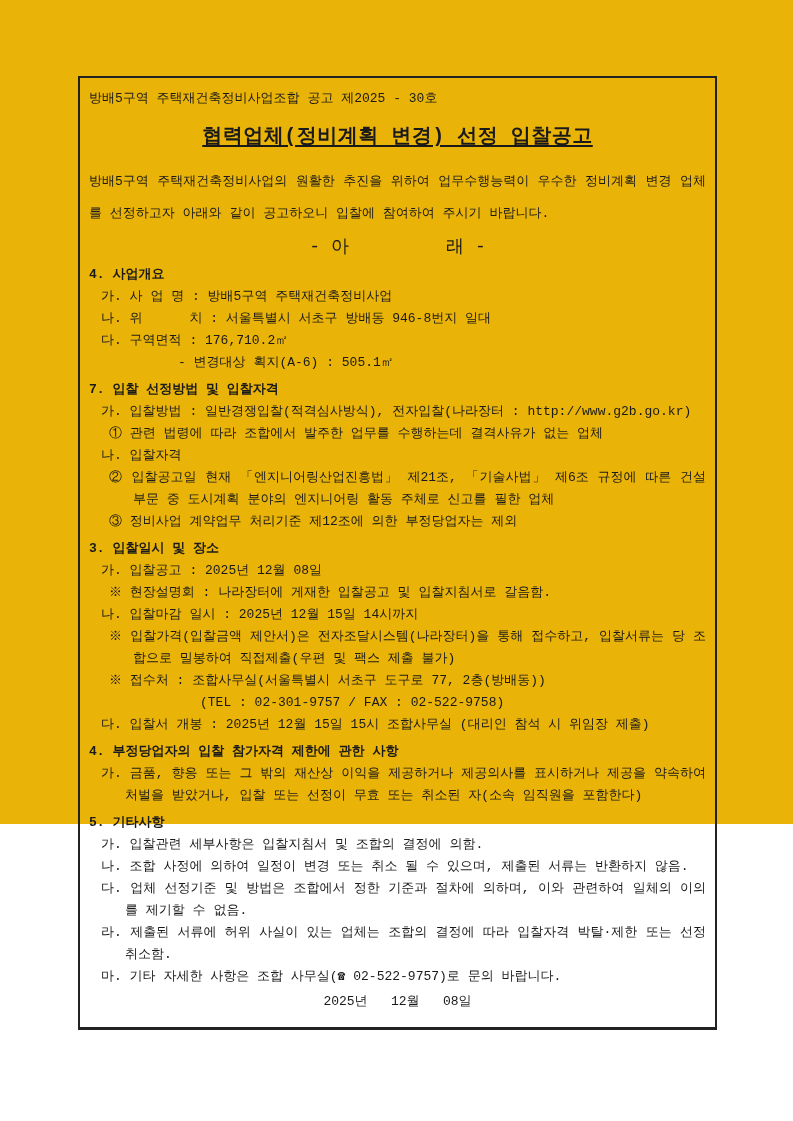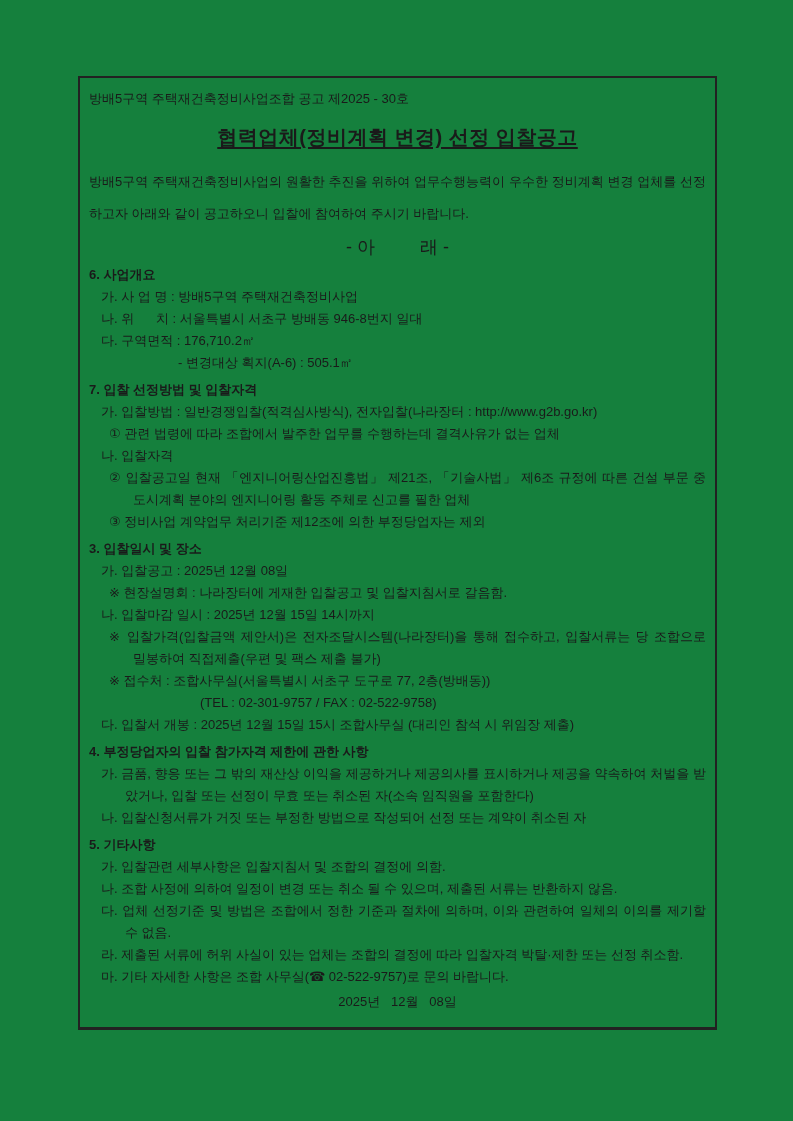--- a/index.html
+++ b/index.html
@@ -8,22 +8,23 @@
     background: #ffffff;
     width: 793px;
     height: 1121px;
     font-family: "Liberation Sans", "DejaVu Sans", sans-serif;
     color: #1a1a1a;
     overflow: hidden;
   }
   .page {
     position: relative;
     width: 793px;
-    height: 1121px;
-    background: #15803d;
+    height: 824px;
+    background: #eab308;
+    font-family: Liberation Mono, monospace;
   }
   .frame {
     position: absolute;
     left: 78px;
     top: 76px;
     width: 639px;
     height: 954px;
     box-sizing: border-box;
     border: 2px solid #222222;
     border-bottom-width: 3px;
@@ -95,42 +96,41 @@
 </head>
 <body>
 
 <div class="page">
   <div class="frame">
     <div class="ref-line">방배5구역 주택재건축정비사업조합 공고 제2025 - 30호</div>
     <div class="doc-title">협력업체(정비계획 변경) 선정 입찰공고</div>
     <div class="intro">방배5구역 주택재건축정비사업의 원활한 추진을 위하여 업무수행능력이 우수한 정비계획 변경 업체를 선정하고자 아래와 같이 공고하오니 입찰에 참여하여 주시기 바랍니다.</div>
     <div class="divider">- 아         래 -</div>
     <div id="sections">
-        <div class="sec-heading">6. 사업개요</div>
+        <div class="sec-heading">4. 사업개요</div>
         <div class="line lv1">가. 사 업 명 : 방배5구역 주택재건축정비사업</div>
         <div class="line lv1">나. 위      치 : 서울특별시 서초구 방배동 946-8번지 일대</div>
         <div class="line lv1">다. 구역면적 : 176,710.2㎡</div>
         <div class="line lv3">- 변경대상 획지(A-6) : 505.1㎡</div>
         <div class="sec-heading">7. 입찰 선정방법 및 입찰자격</div>
         <div class="line lv1">가. 입찰방법 : 일반경쟁입찰(적격심사방식), 전자입찰(나라장터 : http://www.g2b.go.kr)</div>
         <div class="line lv2">① 관련 법령에 따라 조합에서 발주한 업무를 수행하는데 결격사유가 없는 업체</div>
         <div class="line lv1">나. 입찰자격</div>
         <div class="line lv2">② 입찰공고일 현재 「엔지니어링산업진흥법」 제21조, 「기술사법」 제6조 규정에 따른 건설 부문 중 도시계획 분야의 엔지니어링 활동 주체로 신고를 필한 업체</div>
         <div class="line lv2">③ 정비사업 계약업무 처리기준 제12조에 의한 부정당업자는 제외</div>
         <div class="sec-heading">3. 입찰일시 및 장소</div>
         <div class="line lv1">가. 입찰공고 : 2025년 12월 08일</div>
         <div class="line lv2">※ 현장설명회 : 나라장터에 게재한 입찰공고 및 입찰지침서로 갈음함.</div>
         <div class="line lv1">나. 입찰마감 일시 : 2025년 12월 15일 14시까지</div>
         <div class="line lv2">※ 입찰가격(입찰금액 제안서)은 전자조달시스템(나라장터)을 통해 접수하고, 입찰서류는 당 조합으로 밀봉하여 직접제출(우편 및 팩스 제출 불가)</div>
         <div class="line lv2">※ 접수처 : 조합사무실(서울특별시 서초구 도구로 77, 2층(방배동))</div>
         <div class="line lv4">(TEL : 02-301-9757 / FAX : 02-522-9758)</div>
         <div class="line lv1">다. 입찰서 개봉 : 2025년 12월 15일 15시 조합사무실 (대리인 참석 시 위임장 제출)</div>
         <div class="sec-heading">4. 부정당업자의 입찰 참가자격 제한에 관한 사항</div>
         <div class="line lv1">가. 금품, 향응 또는 그 밖의 재산상 이익을 제공하거나 제공의사를 표시하거나 제공을 약속하여 처벌을 받았거나, 입찰 또는 선정이 무효 또는 취소된 자(소속 임직원을 포함한다)</div>
-        <div class="line lv1">나. 입찰신청서류가 거짓 또는 부정한 방법으로 작성되어 선정 또는 계약이 취소된 자</div>
         <div class="sec-heading">5. 기타사항</div>
         <div class="line lv1">가. 입찰관련 세부사항은 입찰지침서 및 조합의 결정에 의함.</div>
         <div class="line lv1">나. 조합 사정에 의하여 일정이 변경 또는 취소 될 수 있으며, 제출된 서류는 반환하지 않음.</div>
         <div class="line lv1">다. 업체 선정기준 및 방법은 조합에서 정한 기준과 절차에 의하며, 이와 관련하여 일체의 이의를 제기할 수 없음.</div>
         <div class="line lv1">라. 제출된 서류에 허위 사실이 있는 업체는 조합의 결정에 따라 입찰자격 박탈·제한 또는 선정 취소함.</div>
         <div class="line lv1">마. 기타 자세한 사항은 조합 사무실(☎ 02-522-9757)로 문의 바랍니다.</div>
       </div>
     <div class="issue-date">2025년   12월   08일</div>
     <div class="signature">방배5구역 주택재건축정비사업조합 조합장 김 만 수 (직인생략)</div>
   </div>

